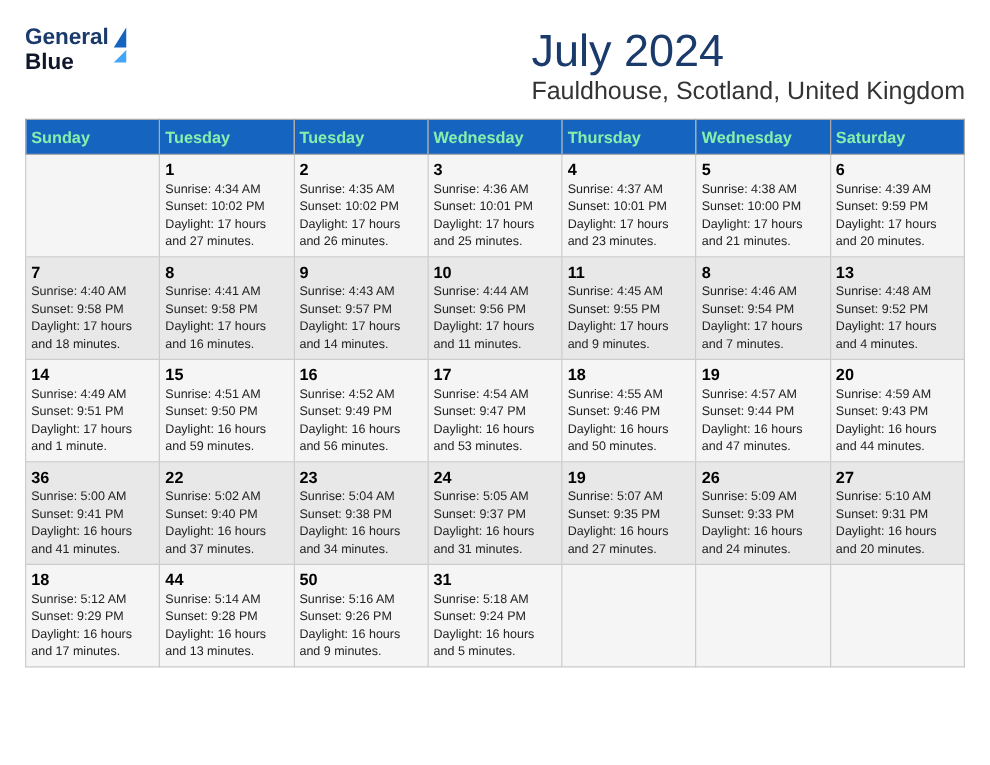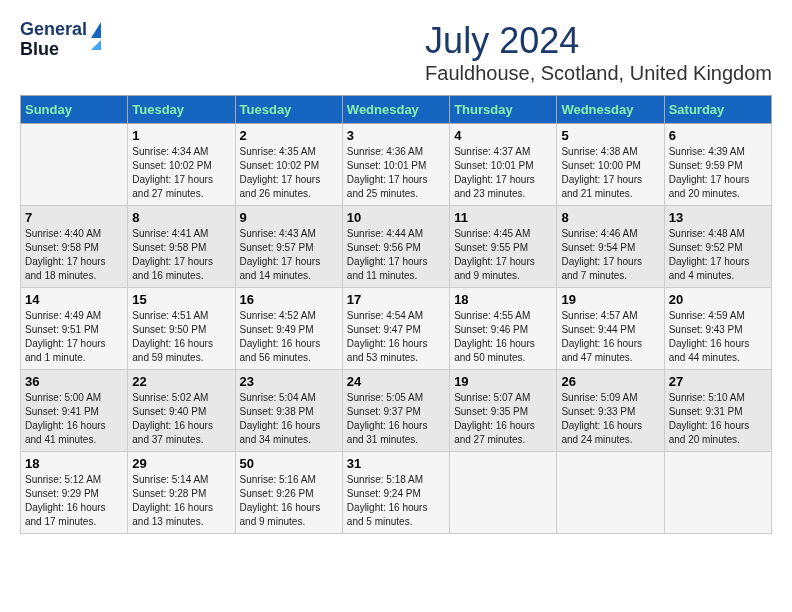--- a/index.html
+++ b/index.html
@@ -230,21 +230,21 @@
           <span class="day-number">27</span>
           <div class="cell-content">Sunrise: 5:10 AM<br>Sunset: 9:31 PM<br>Daylight: 16 hours and 20 minutes.</div>
         </td>
       </tr>
       <tr>
         <td>
           <span class="day-number">18</span>
           <div class="cell-content">Sunrise: 5:12 AM<br>Sunset: 9:29 PM<br>Daylight: 16 hours and 17 minutes.</div>
         </td>
         <td>
-          <span class="day-number">29</span>
+          <span class="day-number">44</span>
           <div class="cell-content">Sunrise: 5:14 AM<br>Sunset: 9:28 PM<br>Daylight: 16 hours and 13 minutes.</div>
         </td>
         <td>
           <span class="day-number">50</span>
           <div class="cell-content">Sunrise: 5:16 AM<br>Sunset: 9:26 PM<br>Daylight: 16 hours and 9 minutes.</div>
         </td>
         <td>
           <span class="day-number">31</span>
           <div class="cell-content">Sunrise: 5:18 AM<br>Sunset: 9:24 PM<br>Daylight: 16 hours and 5 minutes.</div>
         </td>

